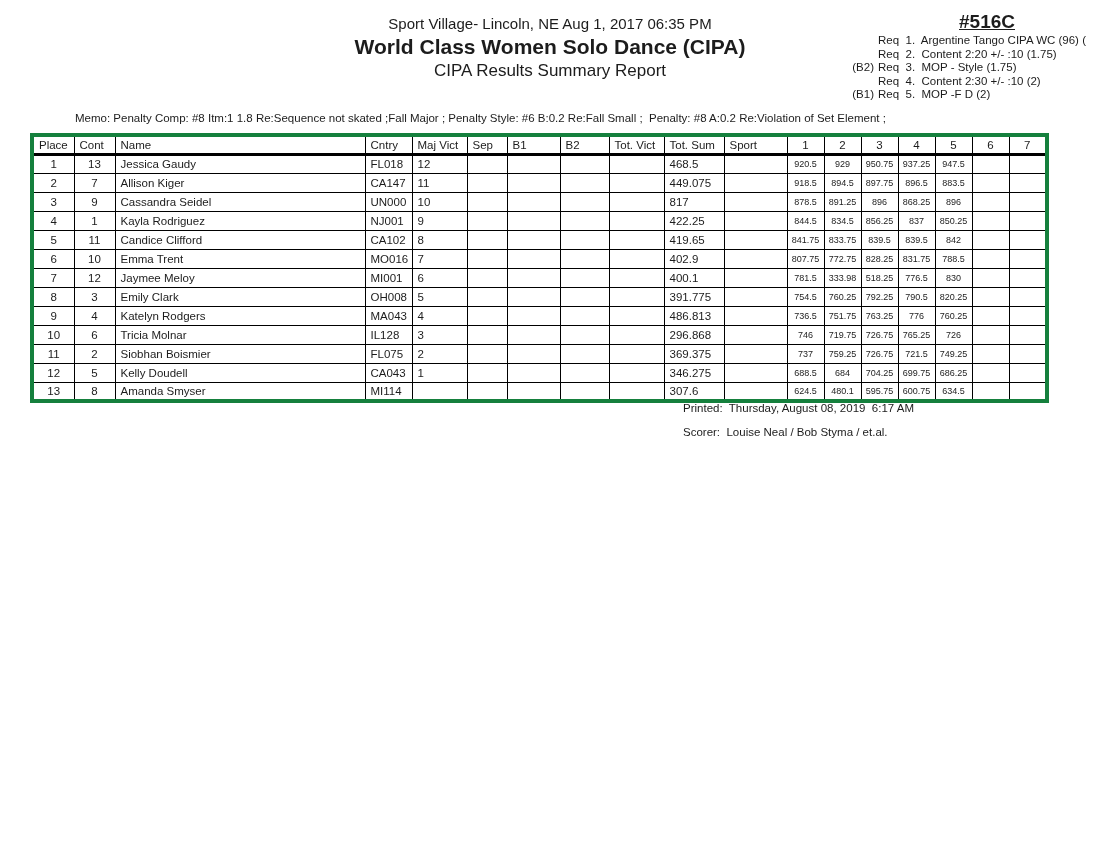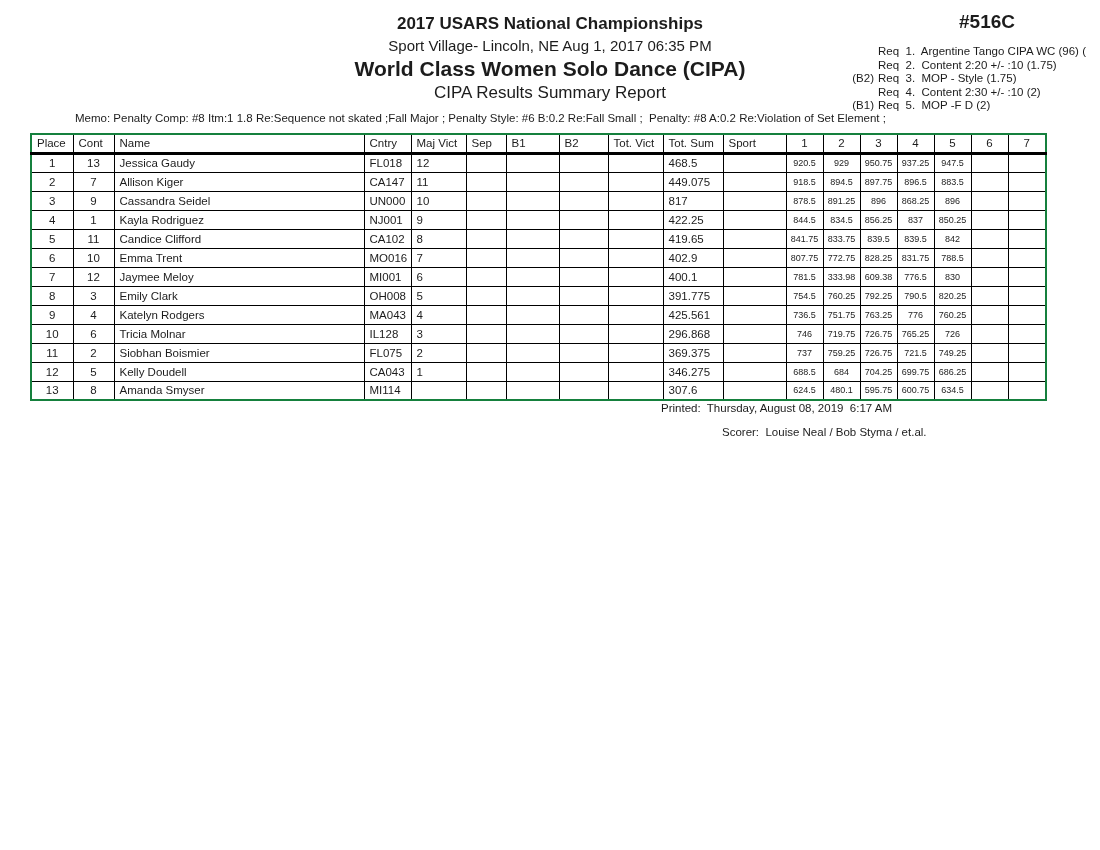--- a/index.html
+++ b/index.html
@@ -12,54 +12,53 @@
 
   
   .center-head { position:absolute; left:0; right:0; top:13px; text-align:center; }
   .ch-title  { font-size:17px; font-weight:bold; line-height:22px; }
   .ch-venue  { font-size:15px; line-height:21px; }
   .ch-event  { font-size:21px; font-weight:bold; line-height:26px; }
   .ch-report { font-size:17px; line-height:22px; }
 
   
   .right-head { position:absolute; right:0; top:12px; width:258px; }
-  .rh-code { font-size:19px; font-weight:bold; line-height:20px; text-align:center; padding-left:32px; }
-  .rh-reqs { margin-top:13px; font-size:11.5px; line-height:13.5px; }
+  .rh-code { font-size:19px; font-weight:bold; line-height:20px; text-align:center; padding-left:32px;text-decoration:underline; }
+  .rh-reqs { margin-top:2px; font-size:11.5px; line-height:13.5px; }
   .rh-row { display:flex; white-space:pre; }
   .rh-prefix { width:32px; text-align:right; flex:0 0 32px; }
   .rh-text { padding-left:4px; white-space:pre; }
 
   
   .memo { position:absolute; left:35px; top:112px; font-size:11.5px; white-space:pre;padding-left:40px; }
 
   
   table.results { position:absolute; left:30px; top:133px; border-collapse:collapse;
-    table-layout:fixed; border:2px solid #15803d; }
+    table-layout:fixed; border:4px solid #15803d; }
   table.results th, table.results td {
     border:1px solid #000; height:19px; padding:0 0 0 5px;
     font-size:11.5px; text-align:left; font-weight:normal;
     overflow:hidden; white-space:nowrap; }
   table.results thead th { border-bottom:3px solid #000; }
   table.results th.num { text-align:center; padding:0; }
   table.results td.ac { text-align:center; padding:0; }
   table.results td.al { text-align:left; }
   table.results td.jc { text-align:center; padding:0; font-size:9px; }
 
   
-  .footer-printed { position:absolute; left:661px; top:402px; font-size:11.5px; white-space:pre; }
-  .footer-scorer  { position:absolute; left:683px; top:426px; font-size:11.5px; white-space:pre;margin-left:39px; }
+  .footer-printed { position:absolute; left:683px; top:402px; font-size:11.5px; white-space:pre; }
+  .footer-scorer  { position:absolute; left:683px; top:426px; font-size:11.5px; white-space:pre; }
 </style>
 </head>
 <body>
 
 <div class="page">
 
 
   <div class="center-head">
-    <div class="ch-title">2017 USARS National Championships</div>
     <div class="ch-venue">Sport Village- Lincoln, NE  Aug 1, 2017  06:35 PM</div>
     <div class="ch-event">World Class Women Solo Dance (CIPA)</div>
     <div class="ch-report">CIPA Results Summary Report</div>
   </div>
 
   <div class="right-head">
     <div class="rh-code">#516C</div>
     <div class="rh-reqs">
       <div class="rh-row">
         <span class="rh-prefix"></span><span class="rh-text">Req  1.  Argentine Tango CIPA WC (96) (</span>
@@ -252,21 +251,21 @@
           <td class="al">MI001</td>
           <td class="al">6</td>
           <td class="al"></td>
           <td class="al"></td>
           <td class="al"></td>
           <td class="al"></td>
           <td class="al">400.1</td>
           <td class="al"></td>
           <td class="jc">781.5</td>
           <td class="jc">333.98</td>
-          <td class="jc">609.38</td>
+          <td class="jc">518.25</td>
           <td class="jc">776.5</td>
           <td class="jc">830</td>
           <td class="jc"></td>
           <td class="jc"></td>
         </tr>
         <tr>
           <td class="ac">8</td>
           <td class="ac">3</td>
           <td class="al">Emily Clark</td>
           <td class="al">OH008</td>
@@ -288,21 +287,21 @@
         <tr>
           <td class="ac">9</td>
           <td class="ac">4</td>
           <td class="al">Katelyn Rodgers</td>
           <td class="al">MA043</td>
           <td class="al">4</td>
           <td class="al"></td>
           <td class="al"></td>
           <td class="al"></td>
           <td class="al"></td>
-          <td class="al">425.561</td>
+          <td class="al">486.813</td>
           <td class="al"></td>
           <td class="jc">736.5</td>
           <td class="jc">751.75</td>
           <td class="jc">763.25</td>
           <td class="jc">776</td>
           <td class="jc">760.25</td>
           <td class="jc"></td>
           <td class="jc"></td>
         </tr>
         <tr>

